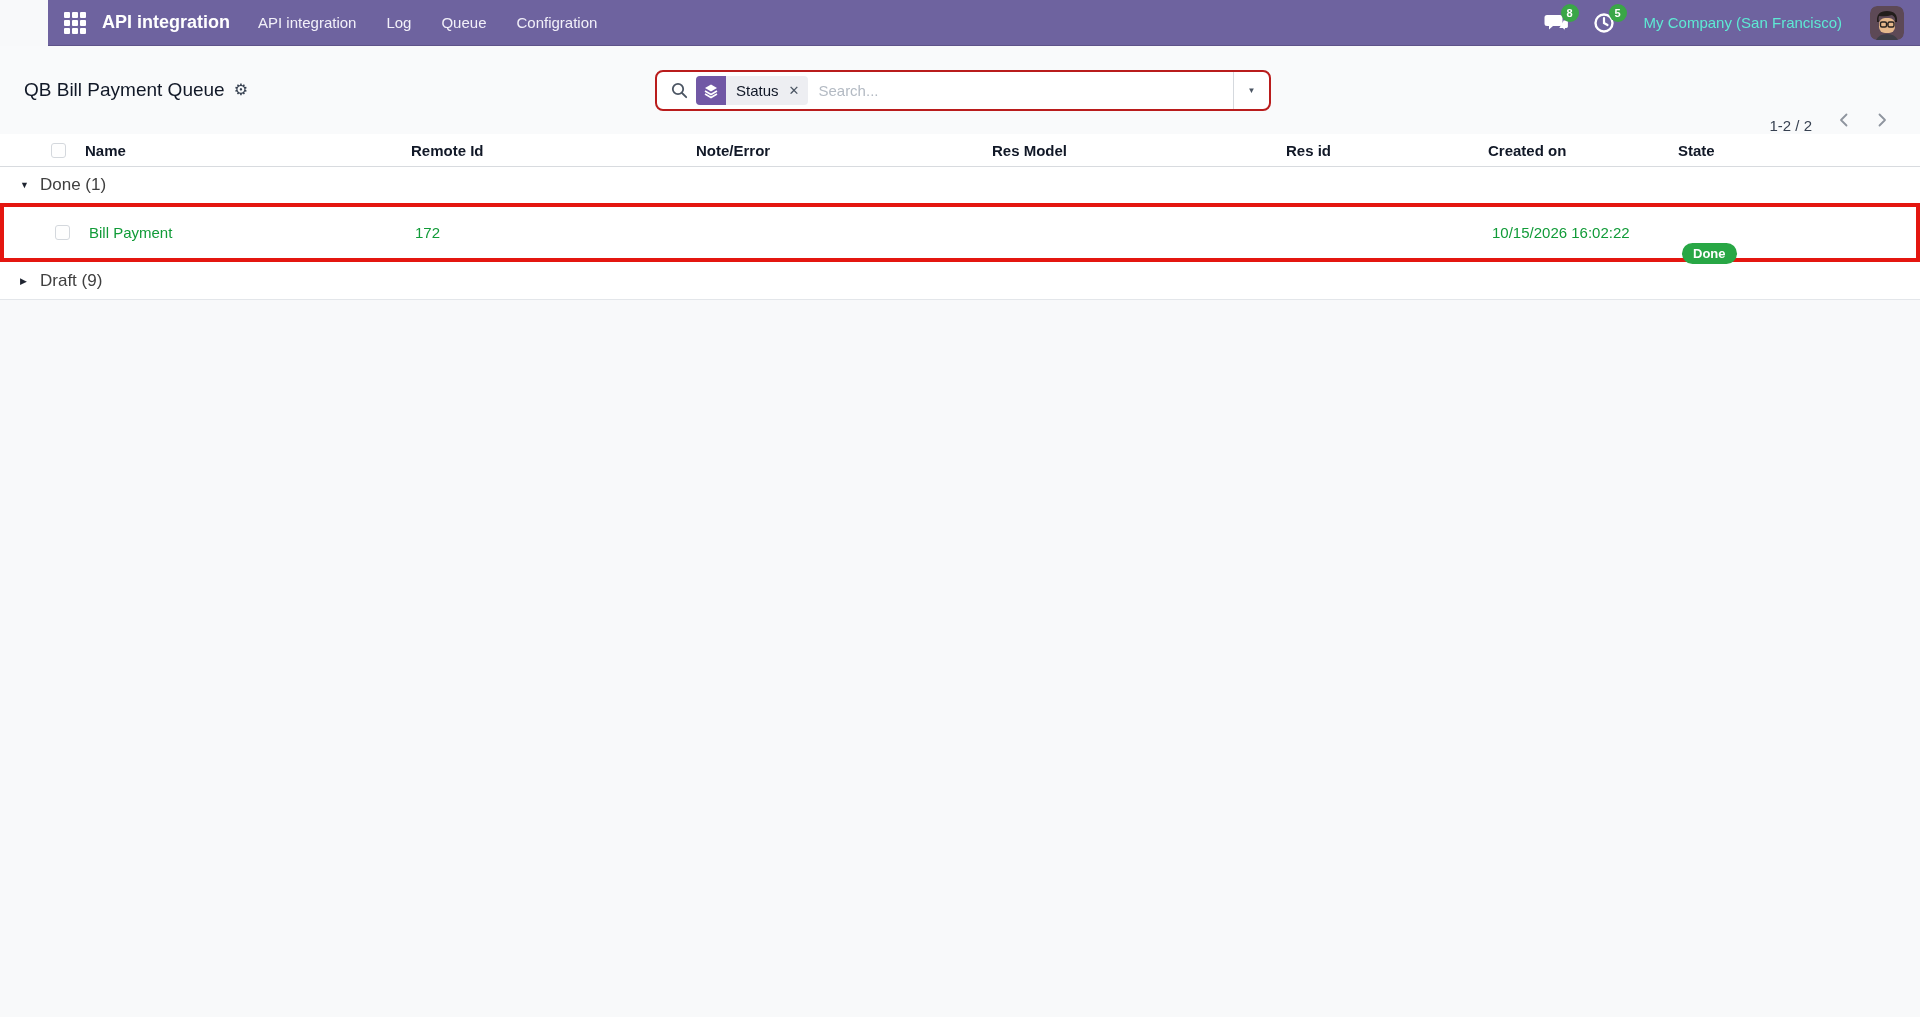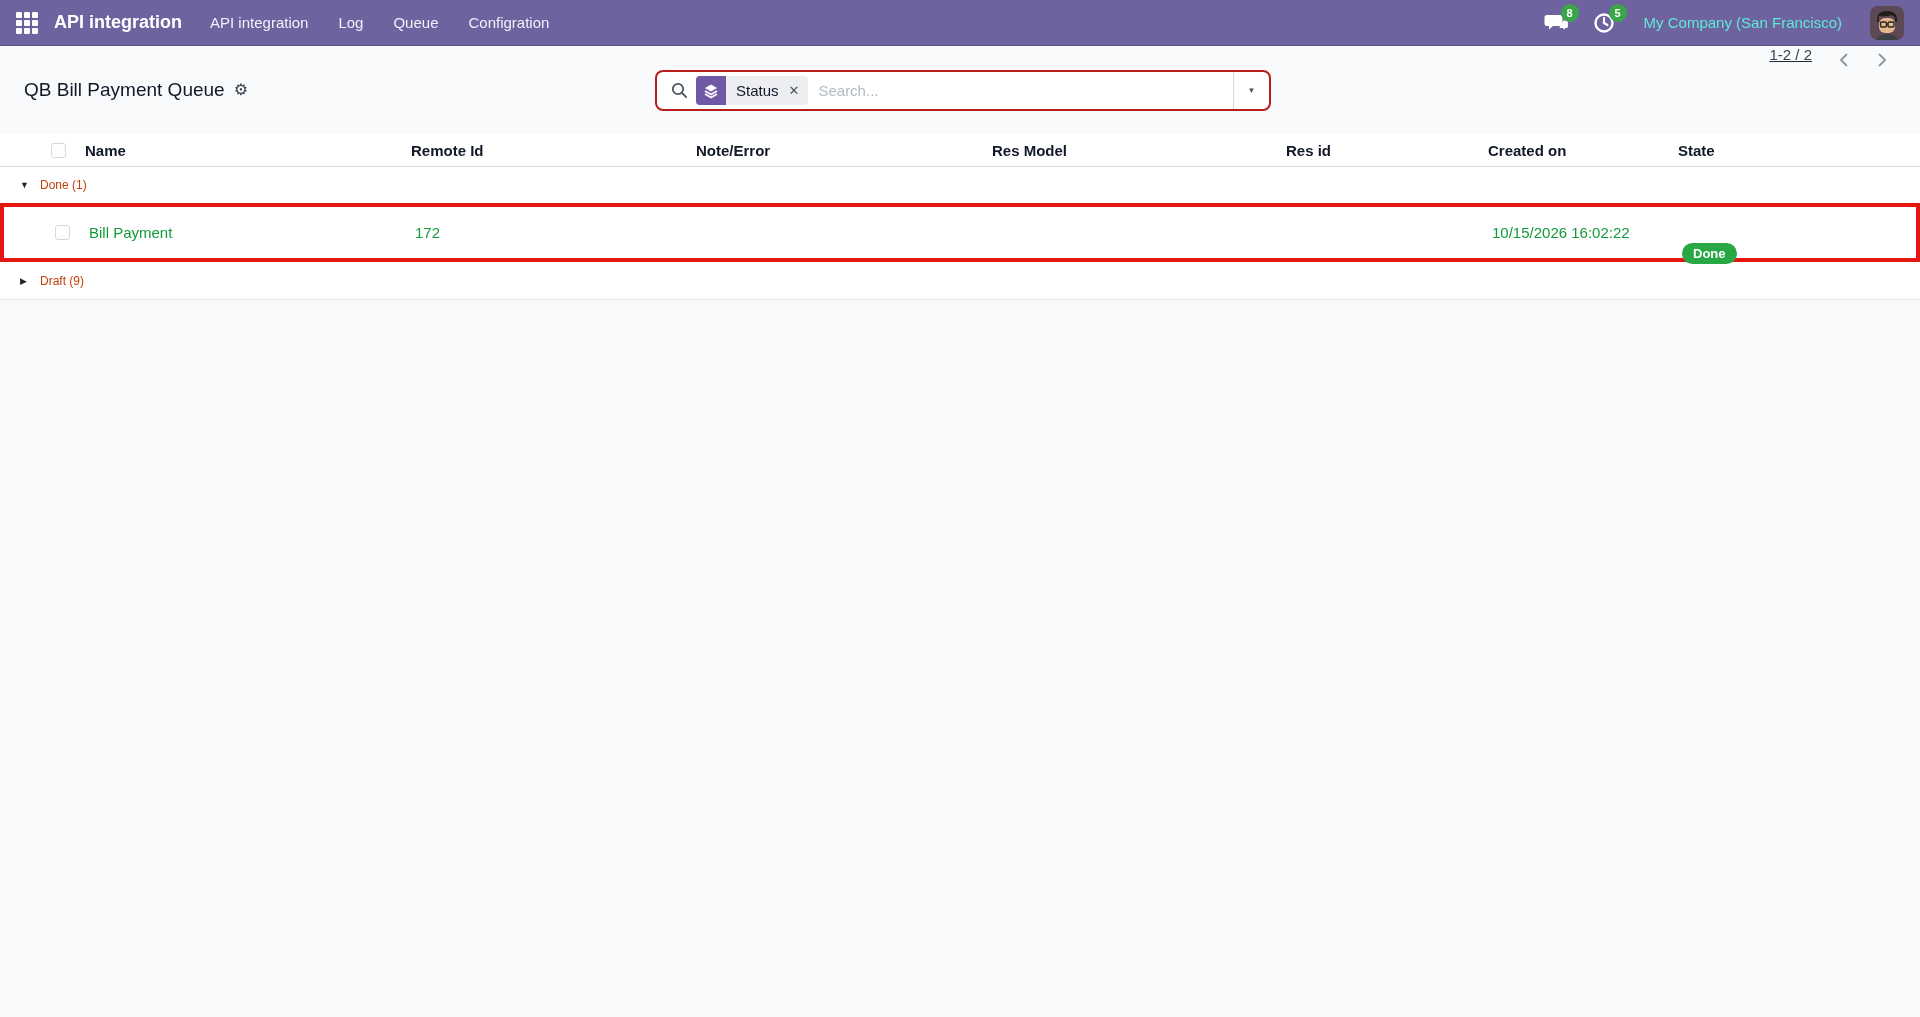--- a/index.html
+++ b/index.html
@@ -2,21 +2,21 @@
 <html><head>
 <meta charset="utf-8">
 <style>
   * { margin:0; padding:0; box-sizing:border-box; }
   html,body { width:1920px; height:1017px; overflow:hidden; }
   body { font-family:"Liberation Sans", sans-serif; background:#f8f9fa; color:#1f2937; }
 
   
   .navbar {
     height:46px; background:#6e639f; border-bottom:1px solid #5e5389;
-    display:flex; align-items:center; padding:0 16px; color:#fff;
+    display:flex; align-items:center; padding:0 16px; color:#fff;margin-left:48px;
   }
   .apps-grid { width:22px; height:22px; display:grid; grid-template-columns:repeat(3,6px);
     grid-template-rows:repeat(3,6px); gap:2px; cursor:pointer; margin-right:16px; }
   .apps-grid span { background:#fff; border-radius:1px; }
   .nav-app-name { font-size:18px; font-weight:700; margin-right:28px; cursor:pointer; white-space:nowrap; }
   .nav-menu { display:flex; align-items:center; gap:30px; }
   .nav-menu-item { font-size:15px; color:#f2f0f9; cursor:pointer; white-space:nowrap; }
   .nav-right { margin-left:auto; display:flex; align-items:center; gap:22px; }
   .nav-icon-wrap { position:relative; cursor:pointer; width:26px; height:24px; }
   .nav-badge {
@@ -44,40 +44,40 @@
   .facet-icon { width:30px; background:#7158a5; display:flex; align-items:center; justify-content:center; }
   .facet-label { display:flex; align-items:center; font-size:15px; color:#111827; padding:0 8px 0 10px; }
   .facet-close { display:flex; align-items:center; padding:0 9px 0 2px; font-size:13px; color:#4b5563; cursor:pointer; }
   .search-input { flex:1; border:none; outline:none; font-size:15px; color:#374151; background:transparent; font-family:"Liberation Sans",sans-serif; }
   .search-input::placeholder { color:#b3bac3; }
   .search-toggle {
     flex:0 0 36px; align-self:stretch; border-left:1px solid #d5d9de;
     display:flex; align-items:center; justify-content:center; cursor:pointer; border-radius:0 8px 8px 0;
   }
   .dropdown-caret { font-size:8px; color:#4b5563; line-height:1; }
-  .pager { position:absolute; right:24px; top:0; height:88px; display:flex; align-items:flex-start; gap:10px;text-decoration:underline; }
+  .pager { position:absolute; right:24px; top:0; height:88px; display:flex; align-items:flex-end; gap:10px; }
   .pager-value { font-size:15px; color:#374151; margin-right:8px; }
   .pager-btn { width:28px; height:28px; display:flex; align-items:center; justify-content:center; cursor:pointer; }
 
   
   .list-view { background:#fff; }
   .grid-row {
     display:grid;
     grid-template-columns:44px 326px 285px 296px 294px 202px 190px 1fr;
     align-items:center;
     padding-left:31px;
   }
   .cell { padding:0 10px; font-size:15px; white-space:nowrap; overflow:hidden; }
   .cb-cell { padding-left:20px; }
   .checkbox { width:15px; height:15px; border:1px solid #d4d8dd; border-radius:3px; background:#fefefe; cursor:pointer; }
   .list-header { height:33px; border-bottom:1px solid #d8dbdf; background:#fff; }
   .list-header .cell { font-weight:600; color:#111827; }
   .group-row { height:36px; display:flex; align-items:center; padding-left:20px; background:#fff; cursor:pointer; }
   .group-caret { width:20px; font-size:9px; color:#1f2430; }
-  .group-label { font-size:12px; font-weight:500; color:#c2410c; }
+  .group-label { font-size:17px; font-weight:500; color:#404040; }
   .group-row.collapsed { height:38px; border-bottom:1px solid #e3e6ea; }
 
   .annotated-row-wrap { border:4px solid #e41610; height:59px; }
   .data-row { height:51px; background:#fff; cursor:pointer;border-radius:8px; }
   .data-row .cell { color:#119b38; }
   .state-badge {
     display:inline-block; background:#28a745; color:#fff; font-size:13px; font-weight:700;
     padding:3px 11px; border-radius:11px; line-height:1.2;margin-top:42px;
   }
 </style>

